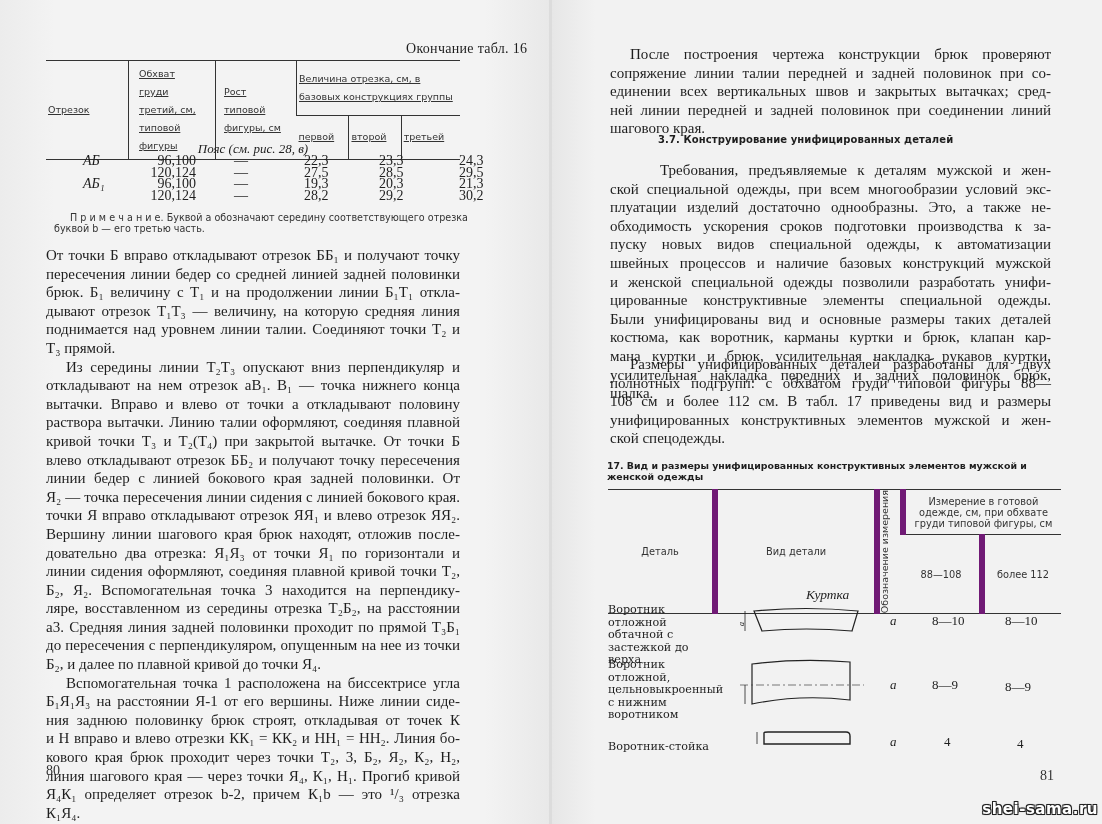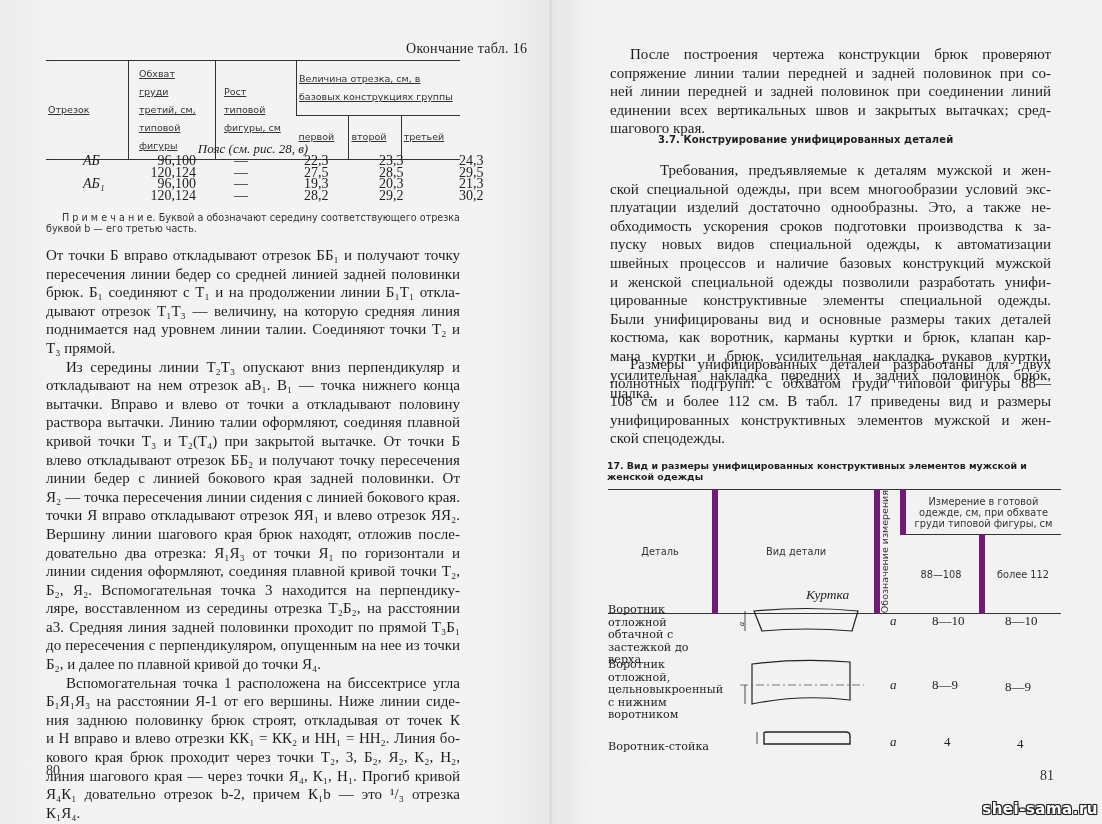--- a/index.html
+++ b/index.html
@@ -23,21 +23,21 @@
   .sect{position:absolute;left:46px;top:141px;width:414px;text-align:center;font-style:italic;font-size:13px;}
   .rows{position:absolute;left:46px;top:155px;width:414px;font-size:14px;line-height:11.5px;}
   .rows .r{position:relative;height:11.5px;}
   .rows span{position:absolute;}
   .c0{left:37px;font-style:italic;}
   .c1{left:100px;width:50px;text-align:right;}
   .c2{left:188px;}
   .c3{left:258px;}
   .c4{left:333px;}
   .c5{left:413px;}
-  .note{position:absolute;left:46px;top:213px;width:414px;font-size:9.6px;line-height:10.5px;font-family:"DejaVu Sans","Liberation Sans",sans-serif;color:#333;text-align:justify;}
+  .note{position:absolute;left:54px;top:213px;width:414px;font-size:9.6px;line-height:10.5px;font-family:"DejaVu Sans","Liberation Sans",sans-serif;color:#333;text-align:justify;}
   .pgnum{position:absolute;font-size:14px;color:#333;}
   .h37{position:absolute;left:658px;top:134px;font-family:"DejaVu Sans","Liberation Sans",sans-serif;font-weight:bold;font-size:10px;letter-spacing:.1px;}
   .t17cap{position:absolute;left:607px;top:460px;width:430px;font-family:"DejaVu Sans","Liberation Sans",sans-serif;font-weight:bold;font-size:9.4px;line-height:11px;}
   .t17{position:absolute;left:608px;top:489px;width:453px;font-size:9.8px;font-family:"DejaVu Sans","Liberation Sans",sans-serif;}
   .t17 th{font-weight:normal;border-left:6px solid #701a75;padding:2px;text-align:center;vertical-align:middle;color:#333;line-height:11px;}
   .t17 th:first-child{border-left:none;}
   .t17 thead tr:first-child{border-top:1.5px solid #333;}
   .t17 thead{border-bottom:1.5px solid #333;}
   .t17 .sub th{border-top:1px solid #333;}
   .vert{writing-mode:vertical-rl;transform:rotate(180deg);font-size:9.5px;line-height:10px;}
@@ -113,21 +113,21 @@
 
 <div class="note">
   <span style="padding-left:16px">П р и м е ч а н и е.</span>
   <span>Буквой а обозначают середину соответствующего отрезка буквой b — его третью часть.</span>
 </div>
 
 <div class="p" id="lp" style="left:46px;top:246px;width:414px;">
     <div>
       <span class="ln">От точки Б вправо откладывают отрезок ББ₁ и получают точку</span>
       <span class="ln">пересечения линии бедер со средней линией задней половинки</span>
-      <span class="ln">брюк. Б₁ соединяют с Т₁ и на продолжении линии Б₁Т₁ откла-</span>
+      <span class="ln">брюк. Б₁ величину с Т₁ и на продолжении линии Б₁Т₁ откла-</span>
       <span class="ln">дывают отрезок Т₁Т₃ — величину, на которую средняя линия</span>
       <span class="ln">поднимается над уровнем линии талии. Соединяют точки Т₂ и</span>
       <span class="ln last">Т₃ прямой.</span>
     </div>
     <div>
       <span class="ln" style="padding-left: 20px;">Из середины линии Т₂Т₃ опускают вниз перпендикуляр и</span>
       <span class="ln">откладывают на нем отрезок аВ₁. В₁ — точка нижнего конца</span>
       <span class="ln">вытачки. Вправо и влево от точки а откладывают половину</span>
       <span class="ln">раствора вытачки. Линию талии оформляют, соединяя плавной</span>
       <span class="ln">кривой точки Т₃ и Т₂(Т₄) при закрытой вытачке. От точки Б</span>
@@ -144,32 +144,32 @@
       <span class="ln">до пересечения с перпендикуляром, опущенным на нее из точки</span>
       <span class="ln last">Б₂, и далее по плавной кривой до точки Я₄.</span>
     </div>
     <div>
       <span class="ln" style="padding-left: 20px;">Вспомогательная точка 1 расположена на биссектрисе угла</span>
       <span class="ln">Б₁Я₁Я₃ на расстоянии Я-1 от его вершины. Ниже линии сиде-</span>
       <span class="ln">ния заднюю половинку брюк строят, откладывая от точек К</span>
       <span class="ln">и Н вправо и влево отрезки КК₁ = КК₂ и НН₁ = НН₂. Линия бо-</span>
       <span class="ln">кового края брюк проходит через точки Т₂, 3, Б₂, Я₂, К₂, Н₂,</span>
       <span class="ln">линия шагового края — через точки Я₄, К₁, Н₁. Прогиб кривой</span>
-      <span class="ln">Я₄К₁ довательно отрезок b-2, причем К₁b — это ¹/₃ отрезка</span>
+      <span class="ln">Я₄К₁ определяет отрезок b-2, причем К₁b — это ¹/₃ отрезка</span>
       <span class="ln last">К₁Я₄.</span>
     </div>
   </div>
 
 <div class="pgnum" style="left:46px;top:763px;">80</div>
 
 <div class="p" id="rp-intro" style="left:610px;top:45px;width:441px;">
     <span class="ln" style="padding-left: 20px;">После построения чертежа конструкции брюк проверяют</span>
     <span class="ln">сопряжение линии талии передней и задней половинок при со-</span>
+    <span class="ln">единении всех вертикальных швов и закрытых вытачках; сред-</span>
     <span class="ln">ней линии передней и задней половинок при соединении линий</span>
-    <span class="ln">единении всех вертикальных швов и закрытых вытачках; сред-</span>
     <span class="ln last">шагового края.</span>
   </div>
 
 <div class="h37">3.7. Конструирование унифицированных деталей</div>
 
 <div class="p" id="rp-p1" style="left:610px;top:161px;width:441px;">
     <span class="ln" style="padding-left: 50px;">Требования, предъявляемые к деталям мужской и жен-</span>
     <span class="ln">ской специальной одежды, при всем многообразии условий экс-</span>
     <span class="ln">плуатации изделий достаточно однообразны. Это, а также не-</span>
     <span class="ln">обходимость ускорения сроков подготовки производства к за-</span>

